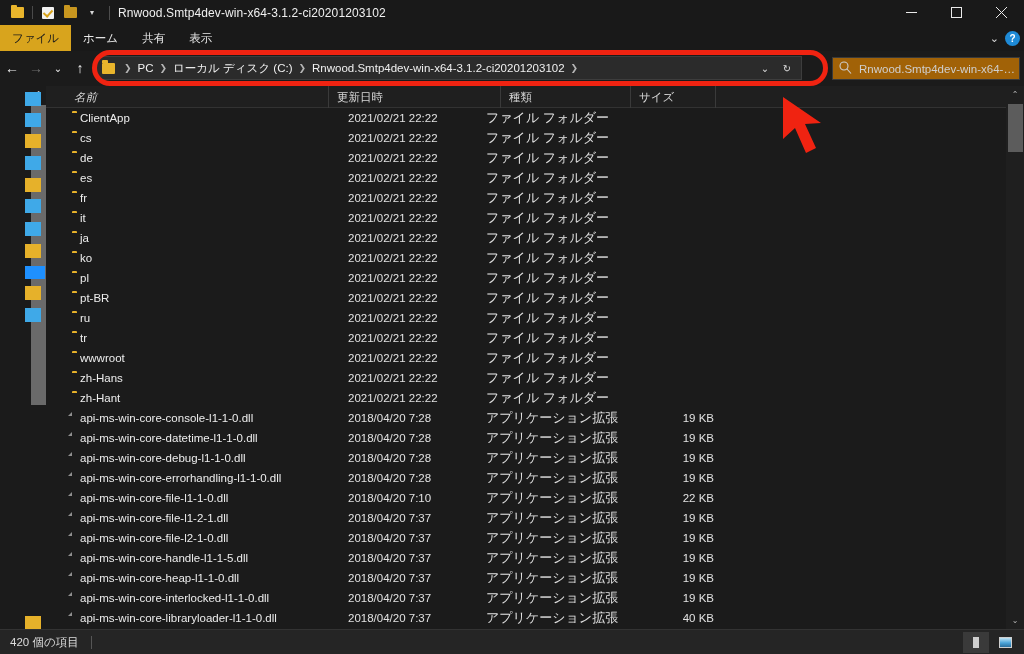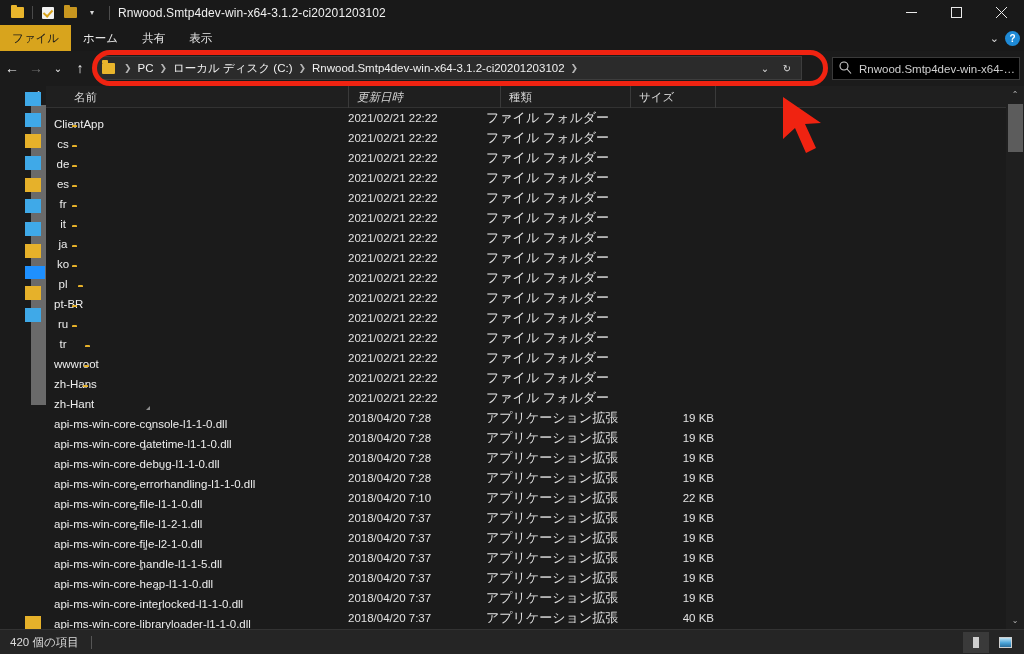--- a/index.html
+++ b/index.html
@@ -83,21 +83,21 @@
   }
   .addr-folder { margin-right: 4px; display:flex; align-items:center; }
   .crumbs { display: flex; align-items: center; flex: 1; overflow: hidden; }
   .crumb { font-size: 11.5px; color: #f0f0f0; white-space: nowrap; padding: 0 1px; }
   .crumb-sep { font-size: 9px; color: #b5b5b5; padding: 0 5px; }
   .addr-right { display: flex; align-items: center; gap: 2px; padding-right: 2px; }
   .addr-ico { width: 20px; height: 22px; display: flex; align-items: center; justify-content: center;
               color: #dcdcdc; font-size: 10px; }
   .searchbox {
     position: absolute; left: 832px; top: 57px; width: 188px; height: 23px;
-    background: #000000; border: 1px solid #3a3a3a;
+    background: #a16207; border: 1px solid #3a3a3a;
     display: flex; align-items: center; padding-left: 6px;
   }
   .search-txt { font-size: 11.5px; color: #cfcfcf; margin-left: 7px; white-space: nowrap;
                 overflow: hidden; text-overflow: ellipsis; }
 
   
   .colhdr {
     position: absolute; left: 0; top: 86px; width: 1024px; height: 22px;
     background: #1f1f1f; border-bottom: 1px solid #323232;
   }
@@ -120,21 +120,21 @@
   .nav-thumb { position: absolute; left: 0; top: 19px; width: 15px; height: 300px; background: #6a6a6a; }
   .nav-arrow { position: absolute; left: 0; width: 15px; height: 17px; color: #c8c8c8;
                font-size: 8px; display: flex; align-items: center; justify-content: center; }
 
   
   .listwrap {
     position: absolute; left: 46px; top: 108px; width: 960px; height: 521px;
     overflow: hidden;
   }
   .row { position: relative; height: 20px; display: flex; align-items: center; }
-  .cell-name { position: absolute; left: 0; display: flex; align-items: center; flex-direction: column; }
+  .cell-name { position: absolute; left: 0; display: flex; align-items: center; }
   .ico-slot { width: 24px; display: flex; align-items: center; justify-content: flex-start; padding-left: 26px; }
   .folder-ico {
     width: 11px; height: 11px; position: relative; background: #e6b12a; border-radius: .5px;
   }
   .folder-ico:before {
     content: ""; position: absolute; left: 0; top: -2px; width: 5px; height: 2.5px;
     background: #e6b12a; border-radius: 1px 1px 0 0;
   }
   .file-ico {
     width: 10px; height: 12px; position: relative; background: #d9d9d9; border-radius: .5px;
@@ -260,22 +260,22 @@
     <span>
       <svg width="13" height="13" viewBox="0 0 13 13">
           <circle cx="5" cy="5" r="4" fill="none" stroke="#cfcfcf" stroke-width="1.1"></circle>
           <line x1="8" y1="8" x2="12" y2="12.5" stroke="#cfcfcf" stroke-width="1.1"></line>
         </svg>
     </span>
     <span class="search-txt" title="Rnwood.Smtp4dev-win-x64-3...">Rnwood.Smtp4dev-win-x64-3...</span>
   </div>
 
   <div class="colhdr">
-      <div class="col first" style="left: 66px; width: 282px;">名前</div>
-      <div class="col" style="left: 348px; width: 152px; font-style: italic;">更新日時</div>
+      <div class="col first" style="left: 66px; width: 282px; font-style: italic;">名前</div>
+      <div class="col" style="left: 328px; width: 152px;">更新日時</div>
       <div class="col" style="left: 500px; width: 130px;">種類</div>
       <div class="col" style="left: 630px; width: 85px;">サイズ</div>
       <div class="col" style="left: 715px; width: 10px;"></div>
     </div>
 
   <div class="navpane">
     <div class="nav-scroll">
       <div class="nav-arrow" style="top:0">⌃</div>
       <div class="nav-thumb"></div>
       <div class="nav-arrow" style="bottom:0">⌄</div>

